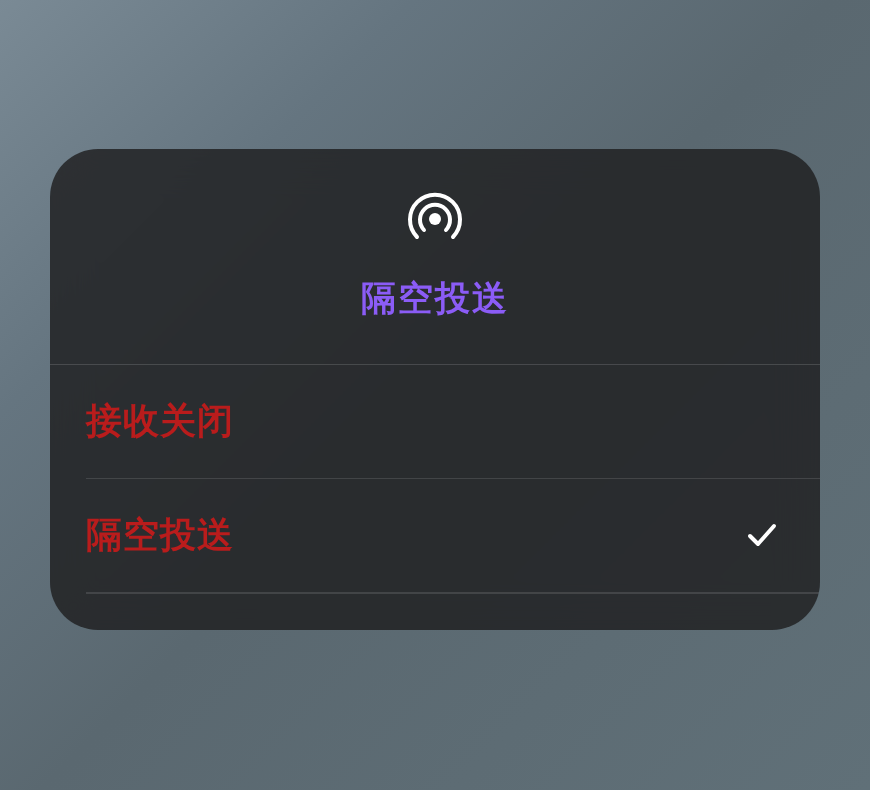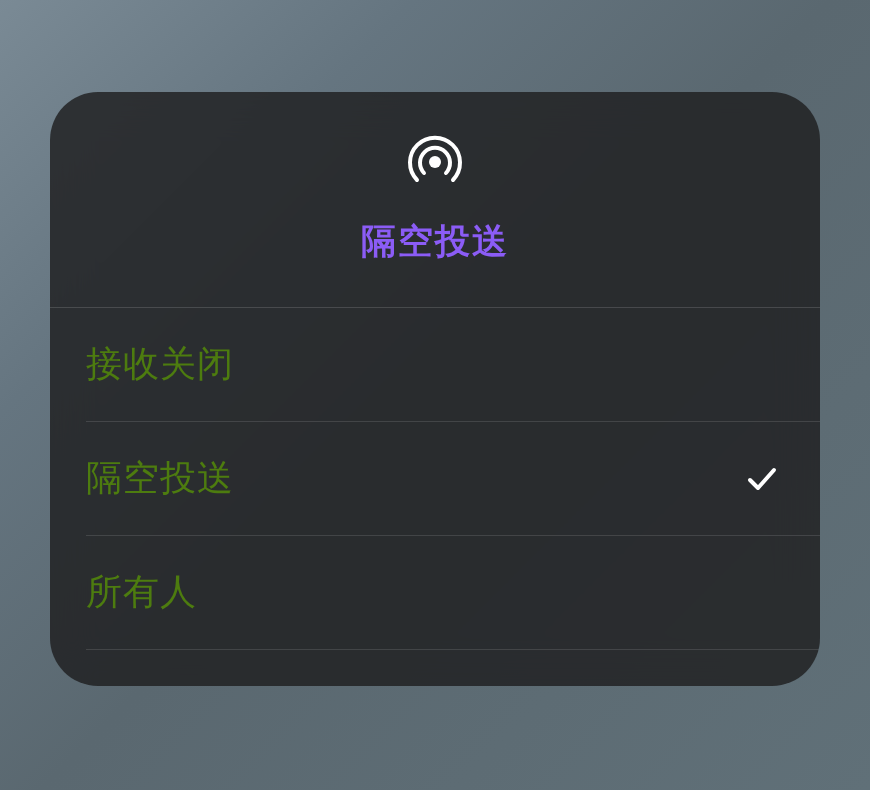--- a/index.html
+++ b/index.html
@@ -65,23 +65,23 @@
     
     .option {
       padding: 32px 40px 32px 36px;
       display: flex;
       align-items: center;
       justify-content: space-between;
       cursor: pointer;
     }
     
     .option-label {
-      color: #4d7c0f;
+      color: #b91c1c;
       font-size: 36px;
-      font-weight: 400;
+      font-weight: 700;
       letter-spacing: 1px;
     }
     
     .checkmark {
       display: flex;
       align-items: center;
       justify-content: center;
     }
     
     .bottom-spacer {
@@ -115,20 +115,17 @@
     <span class="option-label">隔空投送</span>
     <span class="checkmark">
       <svg width="36" height="36" viewBox="0 0 36 36" fill="none">
         <path d="M 6 19 L 14 27 L 30 9" stroke="#ffffff" stroke-width="4" fill="none" stroke-linecap="round" stroke-linejoin="round"></path>
       </svg>
     </span>
   </div>
 
   <div class="divider-inner"></div>
 
-  <div class="option">
-    <span class="option-label">所有人</span>
-  </div>
 
   <div class="divider-inner"></div>
 
   <div class="bottom-spacer"></div>
 </div>
 
 </body></html>

